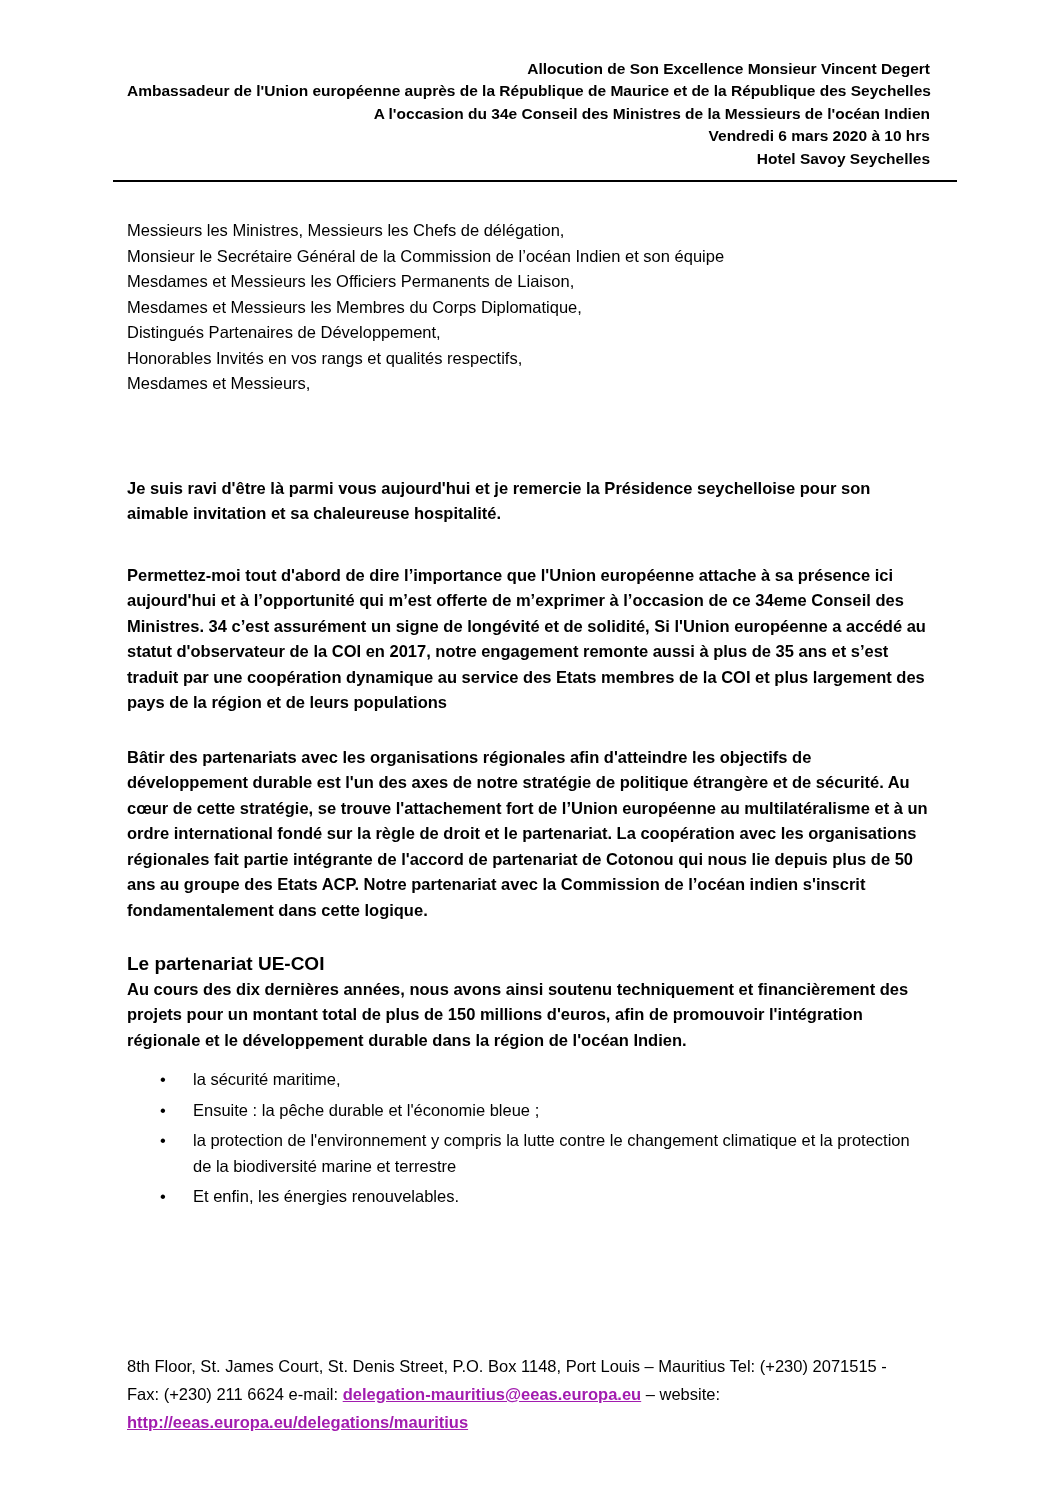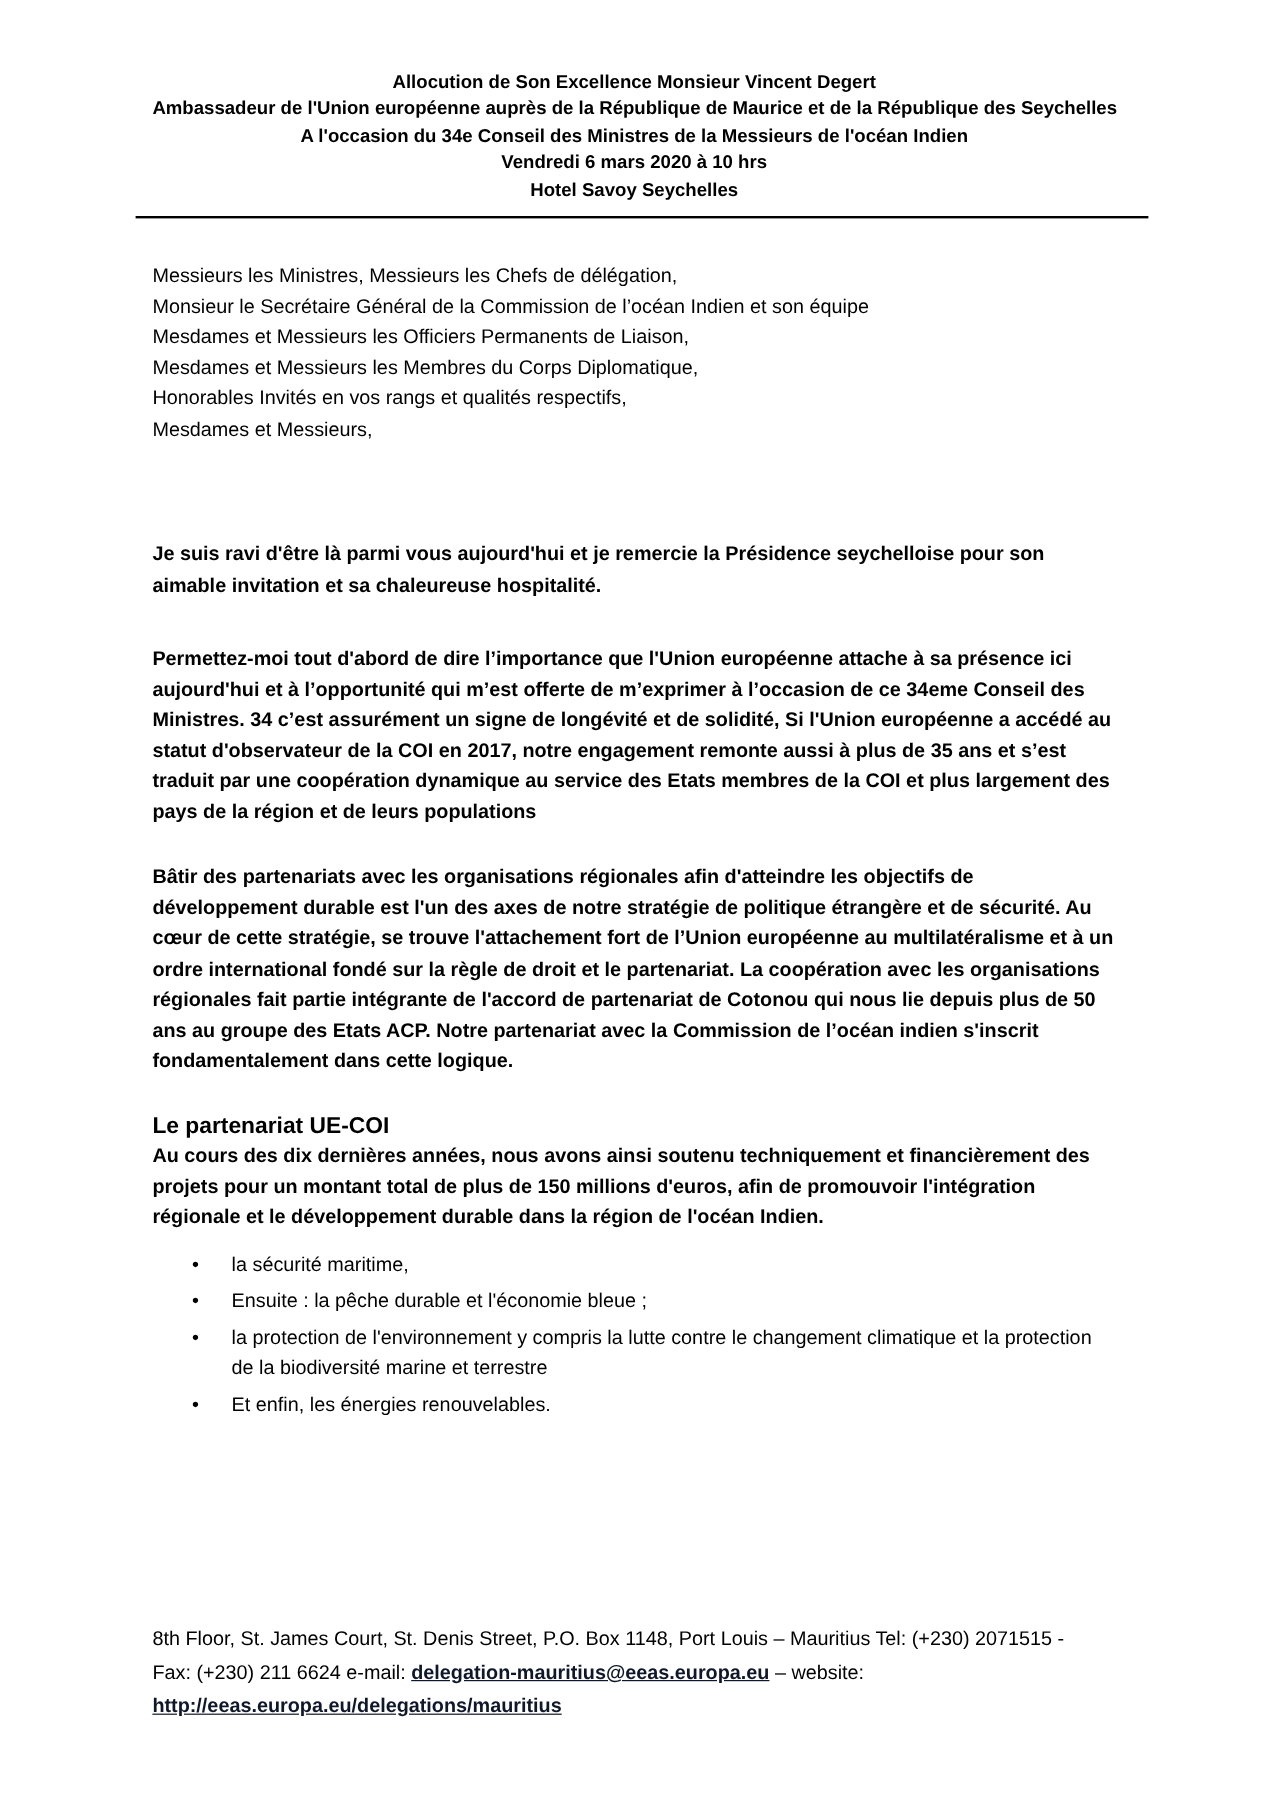--- a/index.html
+++ b/index.html
@@ -9,21 +9,21 @@
     height: 1497px;
     background: #ffffff;
     color: #000000;
     font-family: "Liberation Sans", sans-serif;
     overflow: hidden;
   }
   .content {
     padding: 58px 128px 0 127px; 
   }
   header.doc-header {
-    text-align: center;
+    text-align: right;
     font-weight: 700;
     font-size: 15.5px;
     line-height: 22.4px;
   }
   header.doc-header .h-line { white-space: nowrap; }
   hr.divider {
     border: 0;
     border-top: 2px solid #000000;
     margin: 10px -27px 0 -14px;
   }
@@ -66,21 +66,21 @@
   }
   footer.doc-footer {
     position: absolute;
     left: 127px;
     top: 1352px;
     width: 780px;
     font-size: 16.5px;
     line-height: 28px;
   }
   a.link {
-    color: #0f172a;
+    color: #a21caf;
     text-decoration: underline;
     font-weight: 700;
     cursor: pointer;
   }
 </style>
 </head>
 <body>
 
 <div class="page">
   <div class="content">
@@ -93,20 +93,21 @@
       <div class="h-line">Hotel Savoy Seychelles</div>
     </header>
 
     <hr class="divider">
 
     <div class="salutation">
       <div>Messieurs les Ministres, Messieurs les Chefs de délégation,</div>
       <div>Monsieur le Secrétaire Général de la Commission de l’océan Indien et son équipe</div>
       <div>Mesdames et Messieurs les Officiers Permanents de Liaison,</div>
       <div>Mesdames et Messieurs les Membres du Corps Diplomatique,</div>
+      <div>Distingués Partenaires de Développement,</div>
       <div>Honorables Invités en vos rangs et qualités respectifs,</div>
       <div>Mesdames et Messieurs,</div>
     </div>
 
     <p class="para p1">Je suis ravi d'être là parmi vous aujourd'hui et je remercie la Présidence seychelloise pour son aimable invitation et sa chaleureuse hospitalité.</p>
 
     <p class="para p2">Permettez-moi tout d'abord de dire l’importance que l'Union européenne attache à sa présence ici aujourd'hui et à l’opportunité qui m’est offerte de m’exprimer à l’occasion de ce 34eme Conseil des Ministres. 34 c’est assurément un signe de longévité et de solidité, Si l'Union européenne a accédé au statut d'observateur de la COI en 2017, notre engagement remonte aussi à plus de 35 ans et s’est traduit par une coopération dynamique au service des Etats membres de la COI et plus largement des pays de la région et de leurs populations</p>
 
     <p class="para p3">Bâtir des partenariats avec les organisations régionales afin d'atteindre les objectifs de développement durable est l'un des axes de notre stratégie de politique étrangère et de sécurité. Au cœur de cette stratégie, se trouve l'attachement fort de l’Union européenne au multilatéralisme et à un ordre international fondé sur la règle de droit et le partenariat. La coopération avec les organisations régionales fait partie intégrante de l'accord de partenariat de Cotonou qui nous lie depuis plus de 50 ans au groupe des Etats ACP. Notre partenariat avec la Commission de l’océan indien s'inscrit fondamentalement dans cette logique.</p>
 

